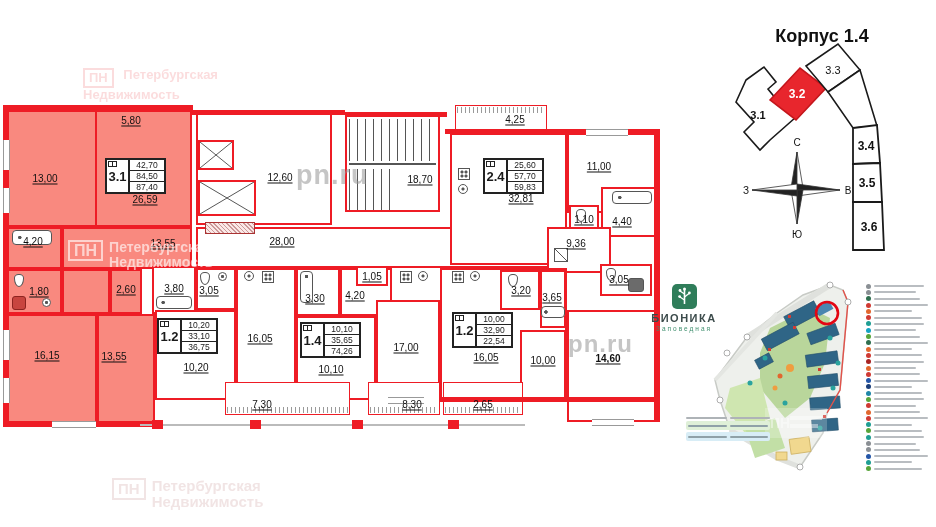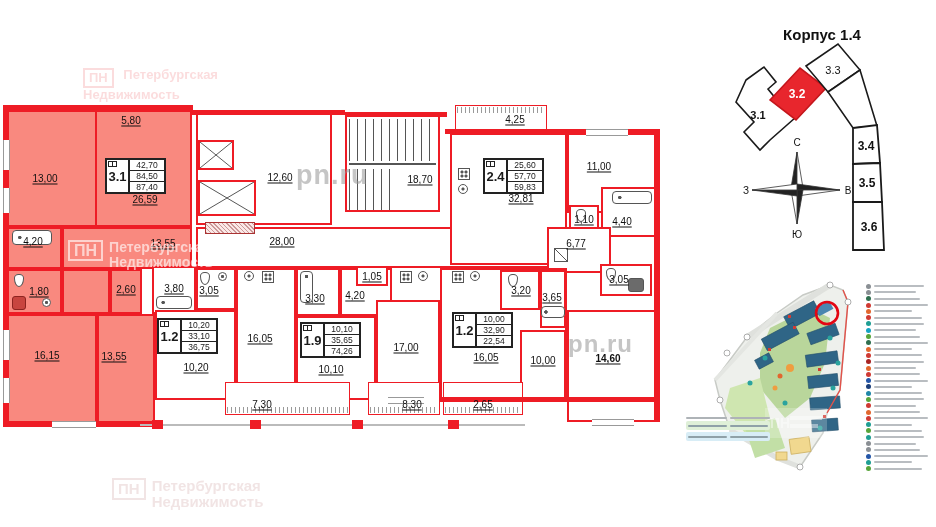--- a/index.html
+++ b/index.html
@@ -51,21 +51,21 @@
   .entry{position:absolute;box-sizing:border-box;border:1px solid #a33;z-index:6;
          background:repeating-linear-gradient(45deg,#c99 0 1px,transparent 1px 3px),#fbe9e7;}
   .gline{position:absolute;height:2px;background:#bbb;z-index:3;}
   .rsq{position:absolute;width:11px;height:9px;background:#ee1c25;z-index:4;}
   
   .wm-pn{position:absolute;font-weight:bold;z-index:9;pointer-events:none;}
   .wm-pn .box{display:inline-block;border:2px solid currentColor;padding:1px 4px;margin-right:6px;vertical-align:top;}
   .wm-site{position:absolute;font-weight:bold;font-size:27px;color:rgba(150,150,150,0.55);z-index:9;pointer-events:none;letter-spacing:1px;}
   
   .scheme-title{position:absolute;left:762px;top:26px;width:120px;text-align:center;
-                font-weight:bold;font-size:15px;color:#111;z-index:6;}
+                font-weight:bold;font-size:18px;color:#111;z-index:6;}
   svg text{font-family:"Liberation Sans",sans-serif;}
   
   .logo{position:absolute;left:648px;top:284px;width:72px;text-align:center;z-index:6;}
   .logo .mark{width:25px;height:25px;margin:0 auto 3px;border-radius:5px;background:#2f7d5a;position:relative;}
   .logo .mark svg{position:absolute;inset:0;}
   .logo .nm{font-size:11px;letter-spacing:1.5px;color:#3c4b4b;font-weight:bold;}
   .logo .sb{font-size:6.5px;letter-spacing:2px;color:#3f8f6e;margin-top:1px;}
   
   .legend{position:absolute;left:866px;top:283px;width:68px;z-index:6;}
   .lg-row{display:flex;align-items:center;height:6.3px;}
@@ -233,21 +233,21 @@
         </div>
       <div class="iv">
           <span>10,20</span>
           <span>33,10</span>
           <span>36,75</span>
         </div>
     </div>
     <div class="info" style="left:300px;top:322px;height:32px;">
       <div class="it">
           <span class="grid-ic"></span>
-          <span>1.9</span>
+          <span>1.4</span>
         </div>
       <div class="iv">
           <span>10,10</span>
           <span>35,65</span>
           <span>74,26</span>
         </div>
     </div>
     <div class="info" style="left:452px;top:312px;height:32px;">
       <div class="it">
           <span class="grid-ic"></span>
@@ -270,21 +270,21 @@
     <div class="rl" style="left:47px;top:355px;">16,15</div>
     <div class="rl" style="left:114px;top:356px;">13,55</div>
     <div class="rl" style="left:280px;top:177px;">12,60</div>
     <div class="rl" style="left:420px;top:179px;">18,70</div>
     <div class="rl" style="left:282px;top:241px;">28,00</div>
     <div class="rl" style="left:515px;top:119px;">4,25</div>
     <div class="rl" style="left:521px;top:198px;">32,81</div>
     <div class="rl" style="left:599px;top:166px;">11,00</div>
     <div class="rl" style="left:584px;top:219px;">1,10</div>
     <div class="rl" style="left:622px;top:221px;">4,40</div>
-    <div class="rl" style="left:576px;top:243px;">6,77</div>
+    <div class="rl" style="left:576px;top:243px;">9,36</div>
     <div class="rl" style="left:619px;top:279px;">3,05</div>
     <div class="rl" style="left:174px;top:288px;">3,80</div>
     <div class="rl" style="left:209px;top:290px;">3,05</div>
     <div class="rl" style="left:260px;top:338px;">16,05</div>
     <div class="rl" style="left:196px;top:367px;">10,20</div>
     <div class="rl" style="left:315px;top:298px;">3,30</div>
     <div class="rl" style="left:355px;top:295px;">4,20</div>
     <div class="rl" style="left:372px;top:276px;">1,05</div>
     <div class="rl" style="left:331px;top:369px;">10,10</div>
     <div class="rl" style="left:406px;top:347px;">17,00</div>
@@ -345,20 +345,36 @@
       <polygon points="79,212 73,178 79,178" fill="#fff"></polygon>
       <polygon points="34,178 79,184 79,178" fill="#222"></polygon>
       <polygon points="34,178 79,172 79,178" fill="#fff"></polygon>
     </g>
     <text x="79" y="134" font-size="10" fill="#111" text-anchor="middle">С</text>
     <text x="79" y="226" font-size="10" fill="#111" text-anchor="middle">Ю</text>
     <text x="28" y="182" font-size="10" fill="#111" text-anchor="middle">З</text>
     <text x="130" y="182" font-size="10" fill="#111" text-anchor="middle">В</text>
   </svg>
 
+  <div class="logo">
+    <div class="mark">
+      <svg viewBox="0 0 25 25">
+        <line x1="12.5" y1="6" x2="12.5" y2="20" stroke="#fff" stroke-width="1.6"></line>
+        <line x1="12.5" y1="10" x2="8" y2="7" stroke="#fff" stroke-width="1.3"></line>
+        <line x1="12.5" y1="13" x2="17" y2="9.5" stroke="#fff" stroke-width="1.3"></line>
+        <line x1="12.5" y1="16" x2="8" y2="13" stroke="#fff" stroke-width="1.3"></line>
+        <circle cx="8" cy="6.5" r="1.4" fill="#fff"></circle>
+        <circle cx="17.4" cy="9" r="1.4" fill="#fff"></circle>
+        <circle cx="7.6" cy="12.6" r="1.4" fill="#fff"></circle>
+        <circle cx="12.5" cy="5" r="1.5" fill="#fff"></circle>
+      </svg>
+    </div>
+    <div class="nm">БИОНИКА</div>
+    <div class="sb">Заповедная</div>
+  </div>
 
   <svg style="position:absolute;left:690px;top:268px;z-index:4;" width="246" height="259" viewBox="0 0 246 259">
     <polygon points="25,112 57,69 87,45 113,27 140,17 153,22 158,34 150,122 137,145 133,165 110,199 87,190 40,162 30,132" fill="#eef0ec" stroke="#c8cbc6" stroke-width="1.5"></polygon>
     <polyline points="57,69 140,17" fill="none" stroke="#dfe1dd" stroke-width="6"></polyline>
     <polyline points="25,112 87,45" fill="none" stroke="#e4e6e2" stroke-width="4"></polyline>
     <polyline points="40,162 87,190 110,199" fill="none" stroke="#dfe1dd" stroke-width="5"></polyline>
     <polygon points="80,60 120,40 140,50 135,95 120,130 95,150 70,120 70,85" fill="#b9d69b"></polygon>
     <polygon points="40,120 70,110 80,150 55,165 35,140" fill="#cfe6b0"></polygon>
     <polygon points="55,160 85,150 95,180 65,190" fill="#c2dfa6"></polygon>
 

